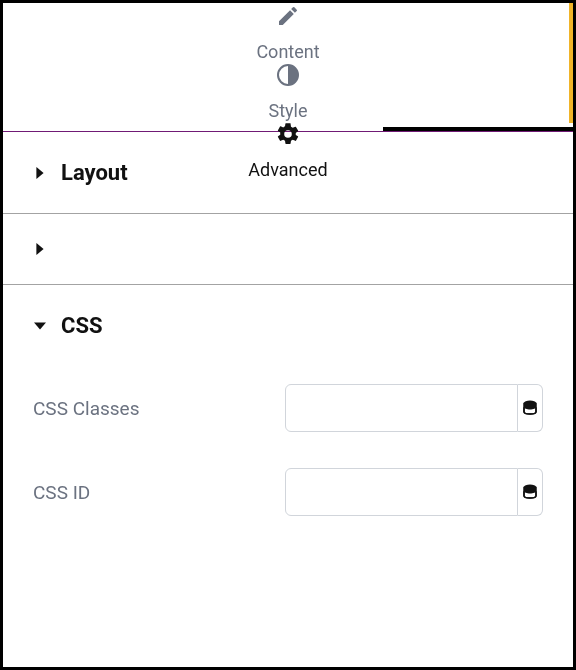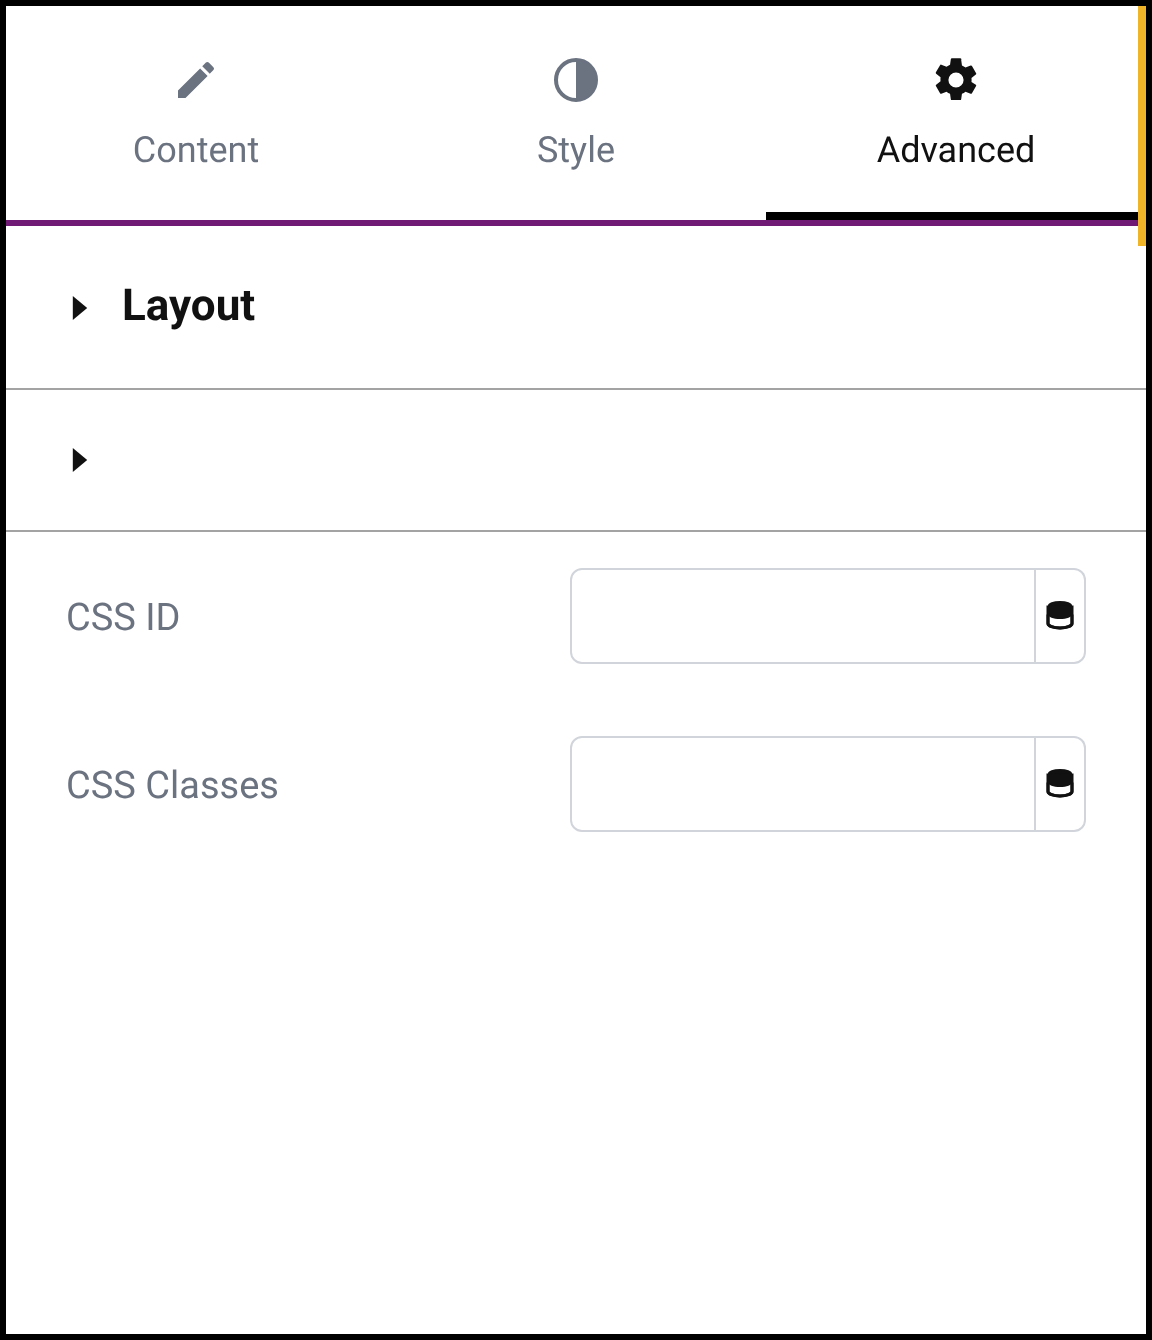--- a/index.html
+++ b/index.html
@@ -19,23 +19,24 @@
       position: absolute;
       top: 0;
       right: 0;
       width: 4px;
       height: 120px;
       background: #f0b429;
       z-index: 1;
     }
     .tabs {
       display: flex;
-      height: 110px;
-      border-bottom: 3px solid #701a75;
+      height: 129px;
+      border-bottom: 1px solid #701a75;
       position: relative;
+      flex-direction: column;
     }
     .tab {
       flex: 1;
       display: flex;
       flex-direction: column;
       align-items: center;
       justify-content: center;
       gap: 12px;
       cursor: pointer;
       color: #6b7280;
@@ -180,52 +181,60 @@
     <div class="section-header">
       <span class="section-caret">
         <svg viewBox="0 0 10 10" width="12" height="12" fill="#111">
           <polygon points="2,0 8,5 2,10"></polygon>
         </svg>
       </span>
     </div>
   </div>
 
   <div class="section" style="border-bottom:none">
+    <div class="section-header">
+      <span class="section-caret">
+        <svg viewBox="0 0 10 10" width="12" height="12" fill="#111">
+          <polygon points="0,2 10,2 5,8"></polygon>
+        </svg>
+      </span>
+      <span class="section-title">CSS</span>
+    </div>
     <div class="section-body">
+
+      <div class="form-row">
+        <span class="form-label">CSS Classes</span>
+        <div class="input-group">
+          <input type="text" class="text-input" value="" style="">
+          <div class="input-addon">
+            <span>
+              <svg viewBox="0 0 24 24" width="18" height="18" fill="#111">
+                <ellipse cx="12" cy="5" rx="8" ry="3"></ellipse>
+                <path d="M4 5v6c0 1.66 3.58 3 8 3s8-1.34 8-3V5"></path>
+                <path d="M4 11v6c0 1.66 3.58 3 8 3s8-1.34 8-3v-6" fill="none" stroke="#111" stroke-width="2"></path>
+                <path d="M4 5v12c0 1.66 3.58 3 8 3s8-1.34 8-3V5" fill="none" stroke="#111" stroke-width="2"></path>
+              </svg>
+            </span>
+          </div>
+        </div>
+      </div>
 
       <div class="form-row">
         <span class="form-label">CSS ID</span>
         <div class="input-group">
           <input type="text" class="text-input" value="" style="">
           <div class="input-addon">
             <span>
               <svg viewBox="0 0 24 24" width="18" height="18" fill="#111">
                 <ellipse cx="12" cy="5" rx="8" ry="3"></ellipse>
                 <path d="M4 5v6c0 1.66 3.58 3 8 3s8-1.34 8-3V5"></path>
                 <path d="M4 11v6c0 1.66 3.58 3 8 3s8-1.34 8-3v-6" fill="none" stroke="#111" stroke-width="2"></path>
                 <path d="M4 5v12c0 1.66 3.58 3 8 3s8-1.34 8-3V5" fill="none" stroke="#111" stroke-width="2"></path>
               </svg>
             </span>
           </div>
         </div>
       </div>
 
-      <div class="form-row">
-        <span class="form-label">CSS Classes</span>
-        <div class="input-group">
-          <input type="text" class="text-input" value="" style="">
-          <div class="input-addon">
-            <span>
-              <svg viewBox="0 0 24 24" width="18" height="18" fill="#111">
-                <ellipse cx="12" cy="5" rx="8" ry="3"></ellipse>
-                <path d="M4 5v6c0 1.66 3.58 3 8 3s8-1.34 8-3V5"></path>
-                <path d="M4 11v6c0 1.66 3.58 3 8 3s8-1.34 8-3v-6" fill="none" stroke="#111" stroke-width="2"></path>
-                <path d="M4 5v12c0 1.66 3.58 3 8 3s8-1.34 8-3V5" fill="none" stroke="#111" stroke-width="2"></path>
-              </svg>
-            </span>
-          </div>
-        </div>
-      </div>
-
     </div>
   </div>
 
 </div>
 
 </body></html>

